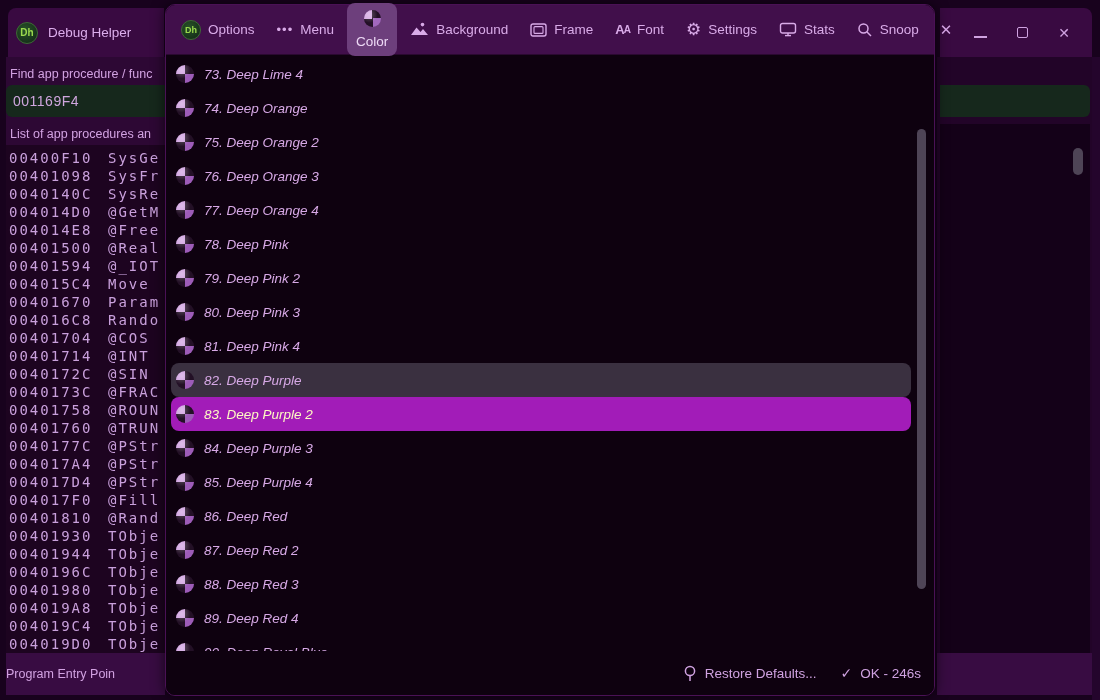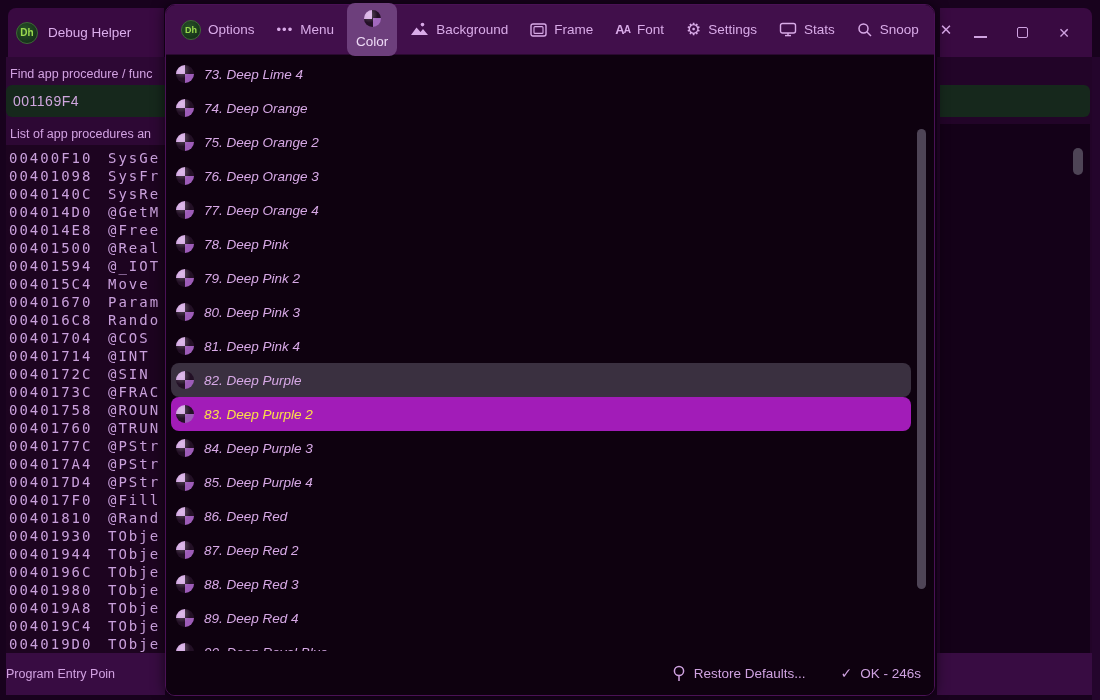--- a/index.html
+++ b/index.html
@@ -69,27 +69,27 @@
   .close-x { margin-left:auto; color:#d2a2e2; font-size:15px; padding:6px 8px; cursor:default; }
 
   .color-list { position:absolute; left:0; top:52px; width:100%; height:600px; overflow:hidden;font-style:italic; }
   .crow { height:34px; display:flex; align-items:center; gap:10px; margin:0 23px 0 5px;
     padding-left:5px; border-radius:8px; color:#d7a9e6; font-size:13.5px; cursor:default; }
   .crow .cicon { width:18px; height:18px; border-radius:50%;
     background:
       radial-gradient(circle at 32% 28%, rgba(255,255,255,.30), transparent 48%),
       conic-gradient(#231026 0 90deg, #9d5cb8 0 180deg, #231026 0 270deg, #cfa0e0 0 360deg); }
   .crow.hover { background:#3a3040; }
-  .crow.selected { background:#a21cb8; color:#fde047; }
+  .crow.selected { background:#a21cb8; color:#fef9c3; }
 
   .dlg-scrollbar { position:absolute; left:751px; top:124px; width:9px; height:460px;
     border-radius:5px; background:#4e4456; }
 
   .dlg-footer { position:absolute; left:0; bottom:0; width:100%; height:44px;
-    display:flex; align-items:center; justify-content:flex-end; gap:35px; padding-right:13px;
+    display:flex; align-items:center; justify-content:flex-end; gap:24px; padding-right:13px;
     background:#0e010f; border-radius:0 0 9px 9px; color:#cfa2e0; font-size:13.5px; }
   .fitem { display:flex; align-items:center; gap:8px; white-space:nowrap; cursor:default; }
   .check { font-size:14px; }
   svg { display:block; }
 </style>
 </head>
 <body>
 
 <div class="abs titlebar-left">
   <span class="dh-logo">Dh</span>

